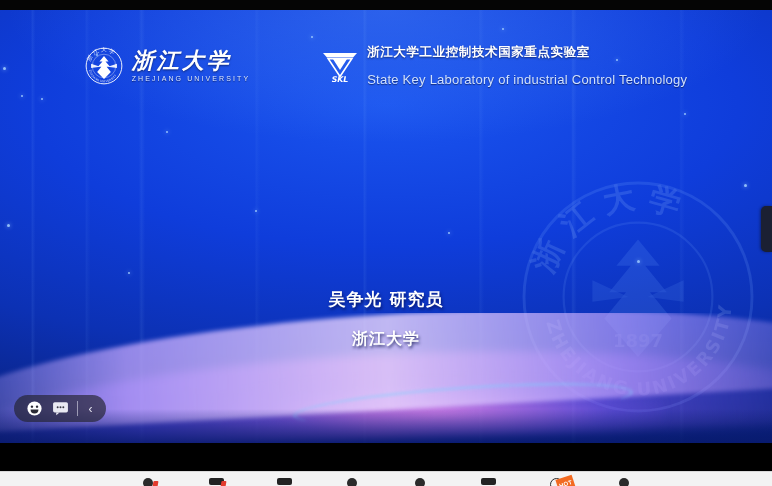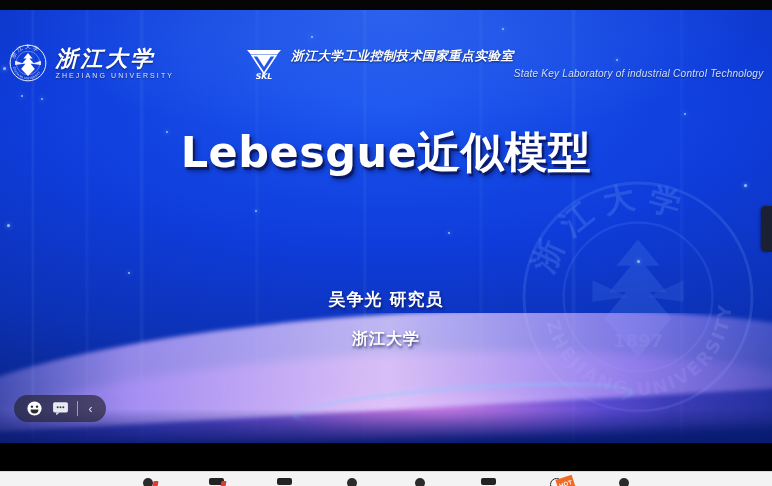--- a/index.html
+++ b/index.html
@@ -109,28 +109,28 @@
     text-shadow:0 1px 2px rgba(0,0,20,.5);
   }
   .zju-en{
     color:#dbe7ff; font-size:7px; letter-spacing:2.1px; margin-top:2px;
     text-shadow:0 1px 1px rgba(0,0,20,.5);
   }
 
   .logo-skl{ display:flex; align-items:center; gap:7px; }
   .skl-mark{ width:40px; height:34px; flex:none; position:relative;text-align:right; }
   .skl-mark svg{ width:100%; height:100%; display:block; }
-  .skl-words{ display:flex; flex-direction:row;font-style:italic; }
+  .skl-words{ display:flex; flex-direction:column; }
   .skl-cn{
     color:#fff; font-size:12.5px; font-weight:bold; letter-spacing:.6px;
     font-family:"DejaVu Sans","Liberation Sans",sans-serif;
     text-shadow:0 1px 2px rgba(0,0,20,.55);
   }
   .skl-en{
-    color:#cfe0ff; font-size:10px; letter-spacing:.25px; margin-top:20px;
+    color:#cfe0ff; font-size:13px; letter-spacing:.25px; margin-top:11px;
     text-shadow:0 1px 1px rgba(0,0,20,.5);
   }
 
   
   .title-block{
     position:absolute; left:0; top:116px; width:100%; text-align:center; z-index:6;
   }
   .title-line{
     color:#ffffff; font-weight:bold;
     font-family:"DejaVu Sans","Liberation Sans",sans-serif;
@@ -320,21 +320,20 @@
         </div>
         <div class="skl-words">
           <div class="skl-cn">浙江大学工业控制技术国家重点实验室</div>
           <div class="skl-en">State Key Laboratory of industrial Control Technology</div>
         </div>
       </div>
 
     </div>
 
     <div class="title-block">
-      <div class="title-line l2">Lebesgue近似模型</div>
     </div>
 
     <div class="speaker">
       <div class="name">吴争光  研究员</div>
       <div class="affil">浙江大学</div>
     </div>
 
     <div class="react-bar">
       <div class="react-btn">
         <svg width="17" height="17" viewBox="0 0 24 24" aria-hidden="true">

